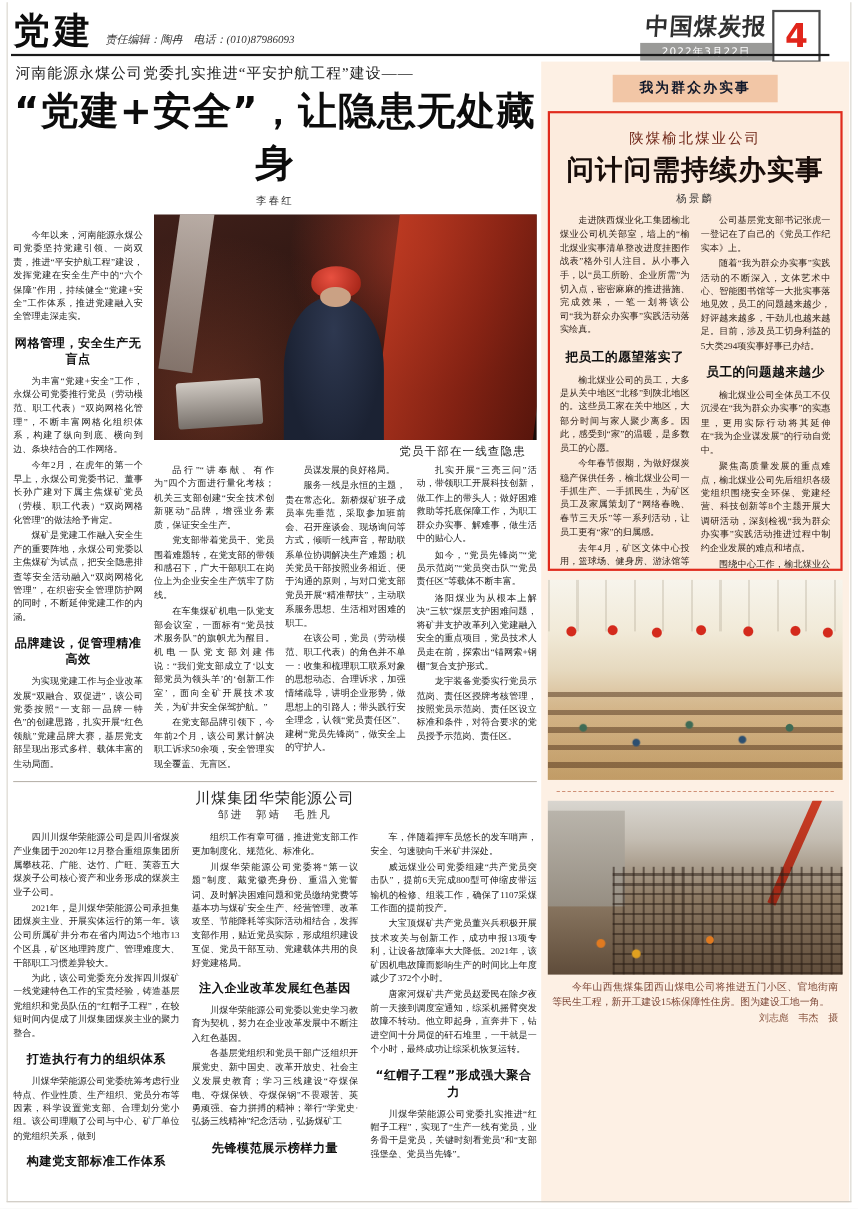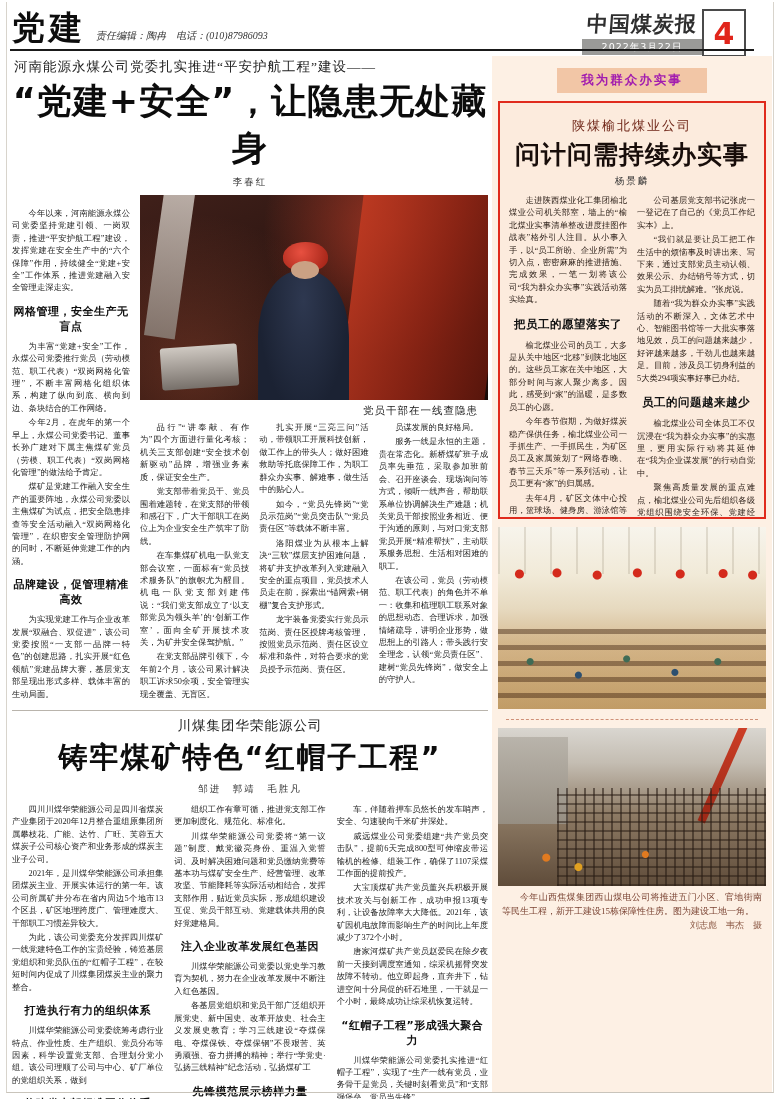--- a/index.html
+++ b/index.html
@@ -140,40 +140,39 @@
           </div>
           <div class="a1-photo-caption">党员干部在一线查隐患</div>
           <div class="a1-cols">
             <div class="a1-col">
                 <p class="para">品行”“讲奉献、有作为”四个方面进行量化考核；机关三支部创建“安全技术创新驱动”品牌，增强业务素质，保证安全生产。</p>
                 <p class="para">党支部带着党员干、党员围着难题转，在党支部的带领和感召下，广大干部职工在岗位上为企业安全生产筑牢了防线。</p>
                 <p class="para">在车集煤矿机电一队党支部会议室，一面标有“党员技术服务队”的旗帜尤为醒目。机电一队党支部刘建伟说：“我们党支部成立了‘以支部党员为领头羊’的‘创新工作室’，面向全矿开展技术攻关，为矿井安全保驾护航。”</p>
                 <p class="para">在党支部品牌引领下，今年前2个月，该公司累计解决职工诉求50余项，安全管理实现全覆盖、无盲区。</p>
               </div>
             <div class="a1-col">
+                <p class="para">员谋发展的良好格局。</p>
+                <p class="para">服务一线是永恒的主题，贵在常态化。新桥煤矿班子成员率先垂范，采取参加班前会、召开座谈会、现场询问等方式，倾听一线声音，帮助联系单位协调解决生产难题；机关党员干部按照业务相近、便于沟通的原则，与对口党支部党员开展“精准帮扶”，主动联系服务思想、生活相对困难的职工。</p>
+                <p class="para">在该公司，党员（劳动模范、职工代表）的角色并不单一：收集和梳理职工联系对象的思想动态、合理诉求，加强情绪疏导，讲明企业形势，做思想上的引路人；带头践行安全理念，认领“党员责任区”、建树“党员先锋岗”，做安全上的守护人。</p>
+              </div>
+            <div class="a1-col">
                 <p class="para">扎实开展“三亮三问”活动，带领职工开展科技创新，做工作上的带头人；做好困难救助等托底保障工作，为职工群众办实事、解难事，做生活中的贴心人。</p>
                 <p class="para">如今，“党员先锋岗”“党员示范岗”“党员突击队”“党员责任区”等载体不断丰富。</p>
                 <p class="para">洛阳煤业为从根本上解决“三软”煤层支护困难问题，将矿井支护改革列入党建融入安全的重点项目，党员技术人员走在前，探索出“锚网索+钢棚”复合支护形式。</p>
                 <p class="para">龙宇装备党委实行党员示范岗、责任区授牌考核管理，按照党员示范岗、责任区设立标准和条件，对符合要求的党员授予示范岗、责任区。</p>
               </div>
-            <div class="a1-col">
-                <p class="para">员谋发展的良好格局。</p>
-                <p class="para">服务一线是永恒的主题，贵在常态化。新桥煤矿班子成员率先垂范，采取参加班前会、召开座谈会、现场询问等方式，倾听一线声音，帮助联系单位协调解决生产难题；机关党员干部按照业务相近、便于沟通的原则，与对口党支部党员开展“精准帮扶”，主动联系服务思想、生活相对困难的职工。</p>
-                <p class="para">在该公司，党员（劳动模范、职工代表）的角色并不单一：收集和梳理职工联系对象的思想动态、合理诉求，加强情绪疏导，讲明企业形势，做思想上的引路人；带头践行安全理念，认领“党员责任区”、建树“党员先锋岗”，做安全上的守护人。</p>
-              </div>
           </div>
         </div>
       </div>
     </div>
 
     <hr class="article-divider">
 
     <div>
       <span class="kicker a2-kicker">川煤集团华荣能源公司</span>
-      <div class="a2-headline">铸牢煤矿特色“红帽子工程”</div>
       <div class="byline a2-byline">邹进　郭靖　毛胜凡</div>
       <div class="a2-cols">
         <div class="a2-col">
             <p class="para">四川川煤华荣能源公司是四川省煤炭产业集团于2020年12月整合重组原集团所属攀枝花、广能、达竹、广旺、芙蓉五大煤炭子公司核心资产和业务形成的煤炭主业子公司。</p>
             <p class="para">2021年，是川煤华荣能源公司承担集团煤炭主业、开展实体运行的第一年。该公司所属矿井分布在省内周边5个地市13个区县，矿区地理跨度广、管理难度大、干部职工习惯差异较大。</p>
             <p class="para">为此，该公司党委充分发挥四川煤矿一线党建特色工作的宝贵经验，铸造基层党组织和党员队伍的“红帽子工程”，在较短时间内促成了川煤集团煤炭主业的聚力整合。</p>
             <h3 class="subhead">打造执行有力的组织体系</h3>
             <p class="para">川煤华荣能源公司党委统筹考虑行业特点、作业性质、生产组织、党员分布等因素，科学设置党支部、合理划分党小组。该公司理顺了公司与中心、矿厂单位的党组织关系，做到</p>
             <h3 class="subhead">构建党支部标准工作体系</h3>
           </div>
@@ -191,38 +190,37 @@
             <p class="para">大宝顶煤矿共产党员董兴兵积极开展技术攻关与创新工作，成功申报13项专利，让设备故障率大大降低。2021年，该矿因机电故障而影响生产的时间比上年度减少了372个小时。</p>
             <p class="para">唐家河煤矿共产党员赵爱民在除夕夜前一天接到调度室通知，综采机摇臂突发故障不转动。他立即起身，直奔井下，钻进空间十分局促的矸石堆里，一干就是一个小时，最终成功让综采机恢复运转。</p>
             <h3 class="subhead">“红帽子工程”形成强大聚合力</h3>
             <p class="para">川煤华荣能源公司党委扎实推进“红帽子工程”，实现了“生产一线有党员，业务骨干是党员，关键时刻看党员”和“支部强堡垒、党员当先锋”。</p>
           </div>
       </div>
     </div>
   </div>
 
   <div class="right-col" style="background: rgb(253, 240, 228);">
-    <span class="tag-bar" style="background: rgb(242, 198, 166); color: #a21caf;">我为群众办实事</span>
+    <span class="tag-bar" style="background: rgb(242, 198, 166); color: #0f172a;">我为群众办实事</span>
 
     <div class="red-box">
       <span class="fb-kicker">陕煤榆北煤业公司</span>
       <div class="fb-headline">问计问需持续办实事</div>
       <div class="byline fb-byline">杨景麟</div>
       <div class="fb-cols">
         <div class="fb-col">
             <p class="para">走进陕西煤业化工集团榆北煤业公司机关部室，墙上的“榆北煤业实事清单整改进度挂图作战表”格外引人注目。从小事入手，以“员工所盼、企业所需”为切入点，密密麻麻的推进措施、完成效果，一笔一划将该公司“我为群众办实事”实践活动落实绘真。</p>
             <h3 class="subhead">把员工的愿望落实了</h3>
             <p class="para">榆北煤业公司的员工，大多是从关中地区“北移”到陕北地区的。这些员工家在关中地区，大部分时间与家人聚少离多。因此，感受到“家”的温暖，是多数员工的心愿。</p>
             <p class="para">今年春节假期，为做好煤炭稳产保供任务，榆北煤业公司一手抓生产、一手抓民生，为矿区员工及家属策划了“网络春晚、春节三天乐”等一系列活动，让员工更有“家”的归属感。</p>
             <p class="para">去年4月，矿区文体中心投用，篮球场、健身房、游泳馆等应有尽有，该公司还为女员工特别准备了舞蹈室，定期请瑜伽教练上门辅导。</p>
             <p class="para">去年暑假，为解除暑假期间有子女的员工家庭的后顾之忧，榆北煤业公司给员工子女提供了一期暑期班活动，得到了员工的广泛称赞。</p>
           </div>
         <div class="fb-col">
             <p class="para">公司基层党支部书记张虎一一登记在了自己的《党员工作纪实本》上。</p>
-            <p class="para">“我们就是要让员工把工作生活中的烦恼事及时讲出来、写下来，通过支部党员主动认领、效果公示、办结销号等方式，切实为员工排忧解难。”张虎说。</p>
             <p class="para">随着“我为群众办实事”实践活动的不断深入，文体艺术中心、智能图书馆等一大批实事落地见效，员工的问题越来越少，好评越来越多，干劲儿也越来越足。目前，涉及员工切身利益的5大类294项实事好事已办结。</p>
             <h3 class="subhead">员工的问题越来越少</h3>
             <p class="para">榆北煤业公司全体员工不仅沉浸在“我为群众办实事”的实惠里，更用实际行动将其延伸在“我为企业谋发展”的行动自觉中。</p>
             <p class="para">聚焦高质量发展的重点难点，榆北煤业公司先后组织各级党组织围绕安全环保、党建经营、科技创新等8个主题开展大调研活动，深刻检视“我为群众办实事”实践活动推进过程中制约企业发展的难点和堵点。</p>
             <p class="para">围绕中心工作，榆北煤业公司先后成立了智慧矿山管理中心、绩效考核中心、标杆创建中心，完善下发了24项配套制度、对标对表，助力智慧矿山建设水平不断提升。</p>
           </div>
       </div>
     </div>
 
     <div class="photo2">

